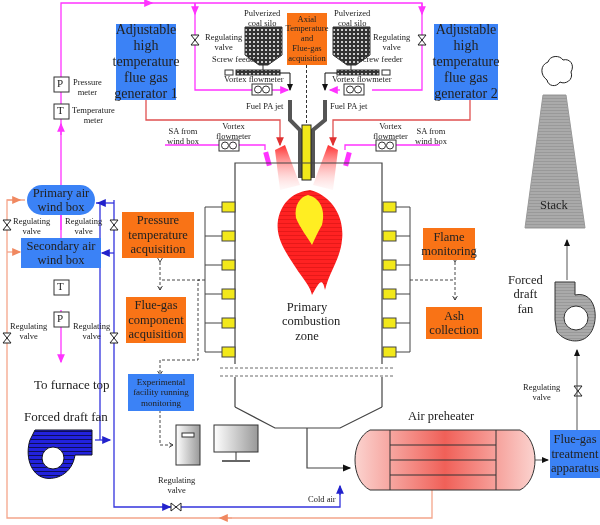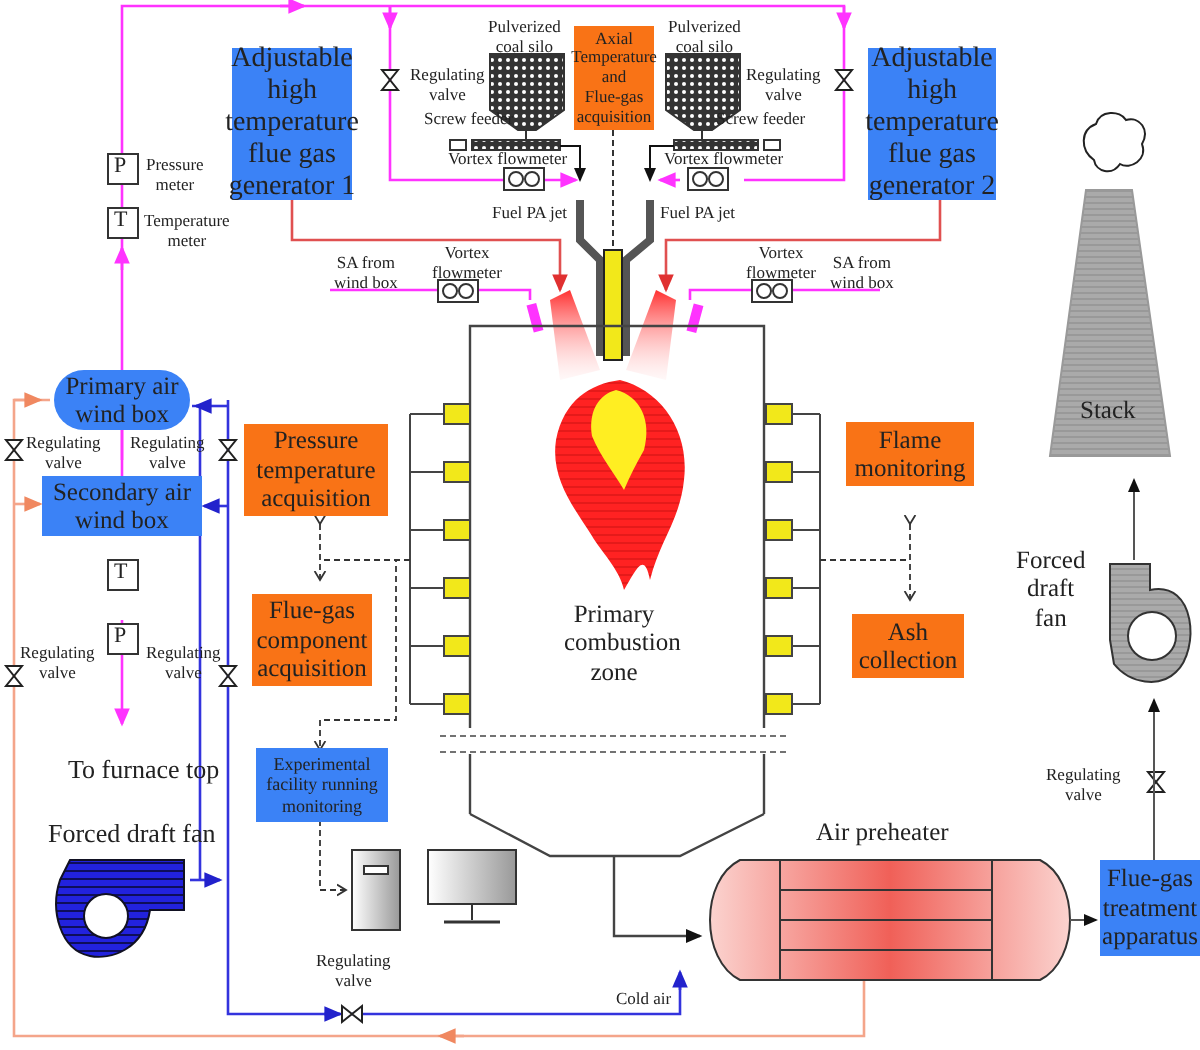--- a/index.html
+++ b/index.html
@@ -361,21 +361,21 @@
         <div>acquisition</div>
       </div>
     </div>
 <div class="box cyan med" style="left:126px;top:297px;width:60px;height:46px;">
       <div>
         <div>Flue-gas</div>
         <div>component</div>
         <div>acquisition</div>
       </div>
     </div>
-<div class="box cyan med" style="left:423px;top:211px;width:64px;height:32px;">
+<div class="box cyan med" style="left:423px;top:228px;width:52px;height:32px;">
       <div>
         <div>Flame</div>
         <div>monitoring</div>
       </div>
     </div>
 <div class="box cyan med" style="left:426px;top:307px;width:56px;height:32px;font-family:Liberation Serif, serif;">
       <div>
         <div>Ash</div>
         <div>collection</div>
       </div>

